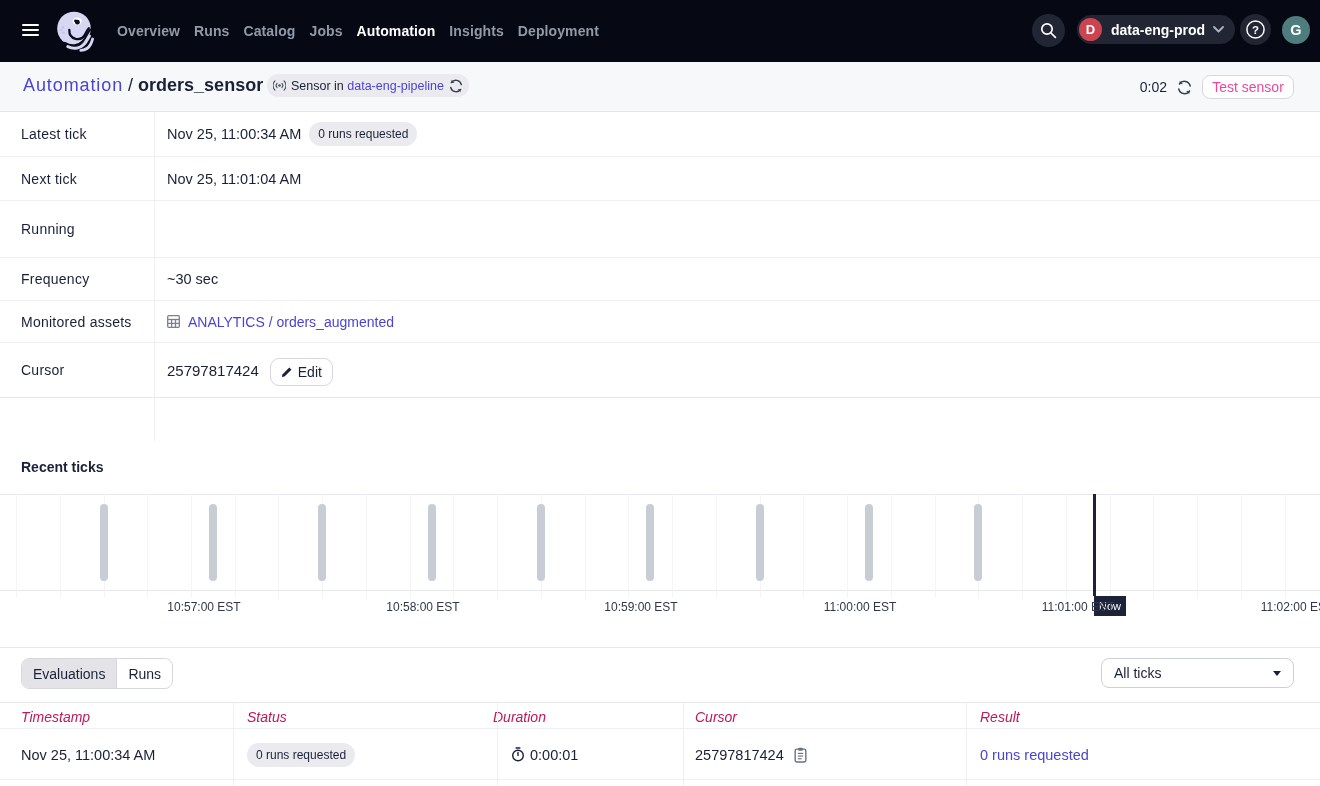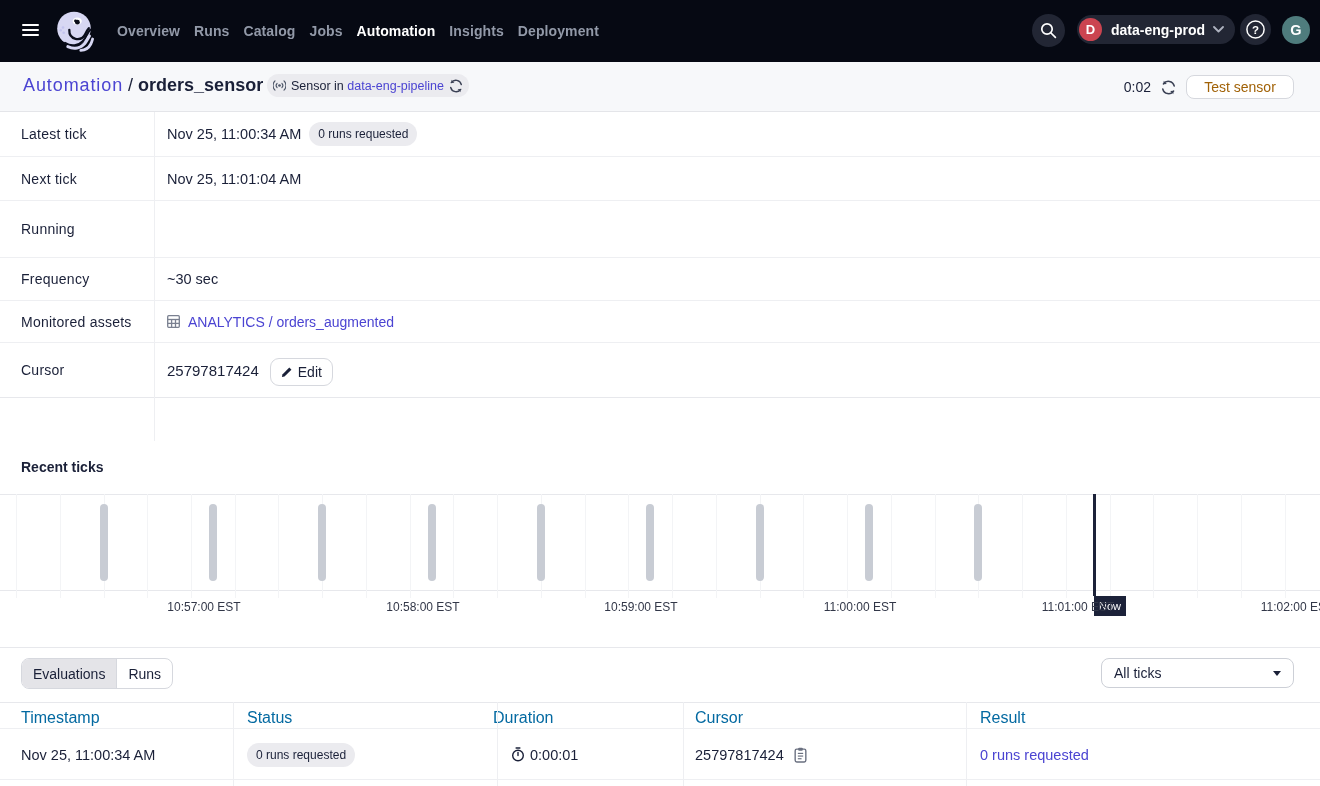--- a/index.html
+++ b/index.html
@@ -25,21 +25,21 @@
   
   .crumb { position:absolute; left:0; top:62px; width:1320px; height:50px; background:#f7f8fa; border-bottom:1px solid #e4e5e9; }
   .crumb .title { position:absolute; left:23px; top:13px; font-size:18px; color:#1a2038; }
   .crumb .title a { color:#4b44d2; text-decoration:none; }
   .crumb .title b { font-weight:600; }
   .crumb .pill { position:absolute; left:267px; top:12px; height:23px; background:#ebebef; border-radius:12px; display:flex; align-items:center; padding:0 6px; font-size:12.5px; color:#1a2038; gap:5px;}
   .crumb .pill a { color:#4b44d2; text-decoration:none; }
   .crumb .right { position:absolute; right:26px; top:0; height:50px; display:flex; align-items:center; }
   .crumb .counter { font-size:14px; color:#1a2038; }
   .btn { border:1px solid #d6d8de; border-radius:8px; background:#fff; font-size:14px; color:#1a2038; display:inline-flex; align-items:center; justify-content:center; font-family:"Liberation Sans",sans-serif; }
-  .crumb .test { width:108px; height:24px; color:#a16207; }
+  .crumb .test { width:92px; height:24px; color:#ec4899; }
 
   
   .props { position:absolute; left:0; top:112px; width:1320px;text-align:right; }
   .prow { position:relative; width:1320px; border-bottom:1px solid #eeeff2; }
   .prow .lbl { position:absolute; left:21px; top:50%; transform:translateY(-50%); font-size:14px; letter-spacing:0.25px; color:#1a2038; }
   .prow .val { position:absolute; left:167px; top:50%; transform:translateY(-50%); font-size:14.5px; color:#1a2038; display:flex; align-items:center; }
   .vline { position:absolute; left:154px; top:112px; width:1px; height:329px; background:#eeeff2; }
   .gpill { background:#ebebef; border-radius:12px; height:24px; display:inline-flex; align-items:center; padding:0 9px; font-size:12px; color:#1a2038; }
   .link { color:#4b44d2; text-decoration:none; }
 
@@ -58,21 +58,21 @@
   
   .bdiv { position:absolute; left:0; top:647px; width:1320px; height:1px; background:#e7e8ec; }
   .tabs { position:absolute; left:21px; top:658px; height:31px; display:flex; border:1px solid #d6d8de; border-radius:8px; overflow:hidden; background:#fff; }
   .tabs .tab { display:flex; align-items:center; padding:0 11px; font-size:14px; color:#1a2038; }
   .tabs .tab.active { background:#e4e4e8; border-right:1px solid #d6d8de; font-weight:400; }
   .selectbox { position:absolute; left:1101px; top:658px; width:193px; height:30px; border:1px solid #cdd0d7; border-radius:8px; background:#fff; display:flex; align-items:center; padding:8px 12px; font-size:14px; color:#1a2038; }
   .selectbox .caret { margin-left:auto; width:0; height:0; border-left:4.5px solid transparent; border-right:4.5px solid transparent; border-top:5.5px solid #1a2038; }
 
   .ttable { position:absolute; left:0; top:702px; width:1320px; }
   .ttable .hdr { position:absolute; top:0; height:27px; border-top:1px solid #e7e8ec; width:1320px; border-bottom:1px solid #eeeff2; }
-  .ttable .hcell { position:absolute; top:7px; font-size:16px; color:#0369a1; }
+  .ttable .hcell { position:absolute; top:7px; font-size:14px; color:#be185d;font-style:italic; }
   .ttable .cdiv { position:absolute; top:0; width:1px; height:84px; background:#eeeff2; }
   .ttable .row { position:absolute; top:28px; height:50px; width:1320px; border-bottom:1px solid #eeeff2; }
   .ttable .cell { position:absolute; top:50%; transform:translateY(-50%); font-size:14.5px; color:#1a2038; display:flex; align-items:center; }
 </style>
 </head>
 <body>
 
 <div class="nav">
   <div class="burger">
       <span></span>

